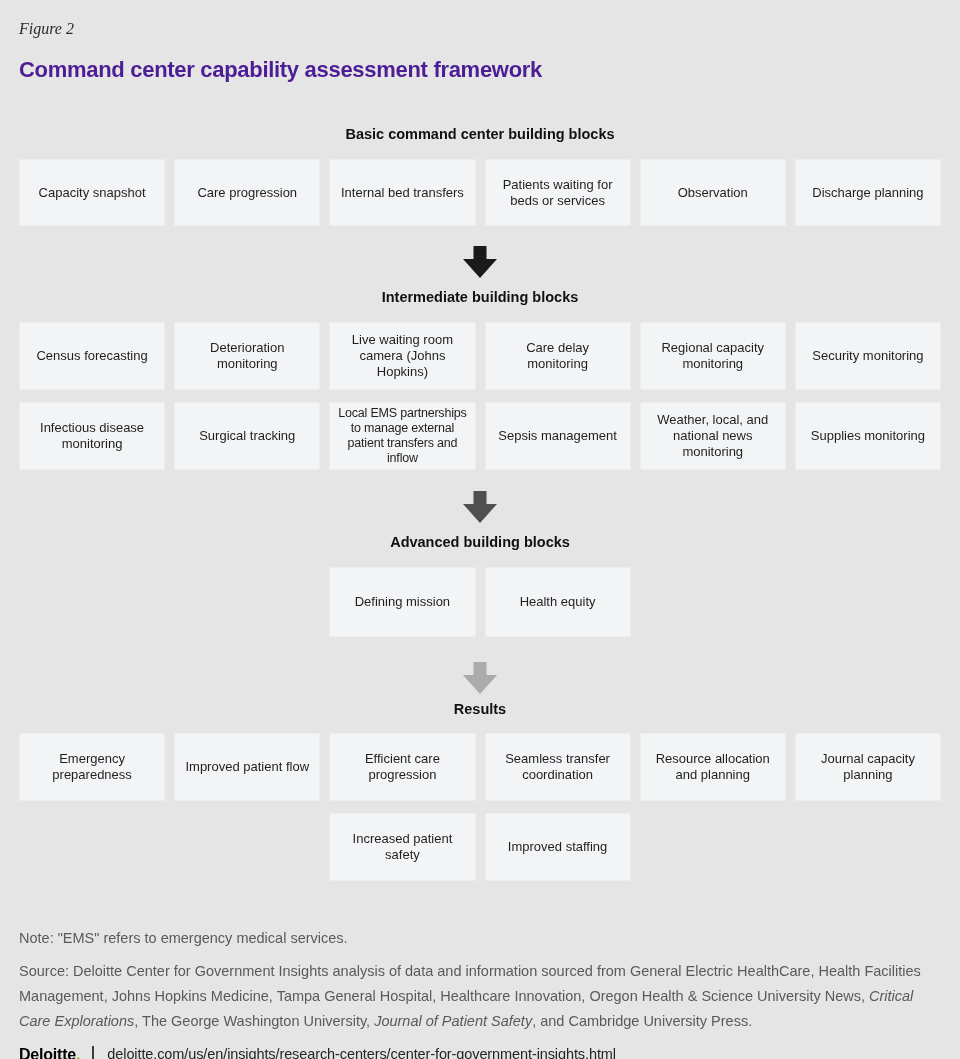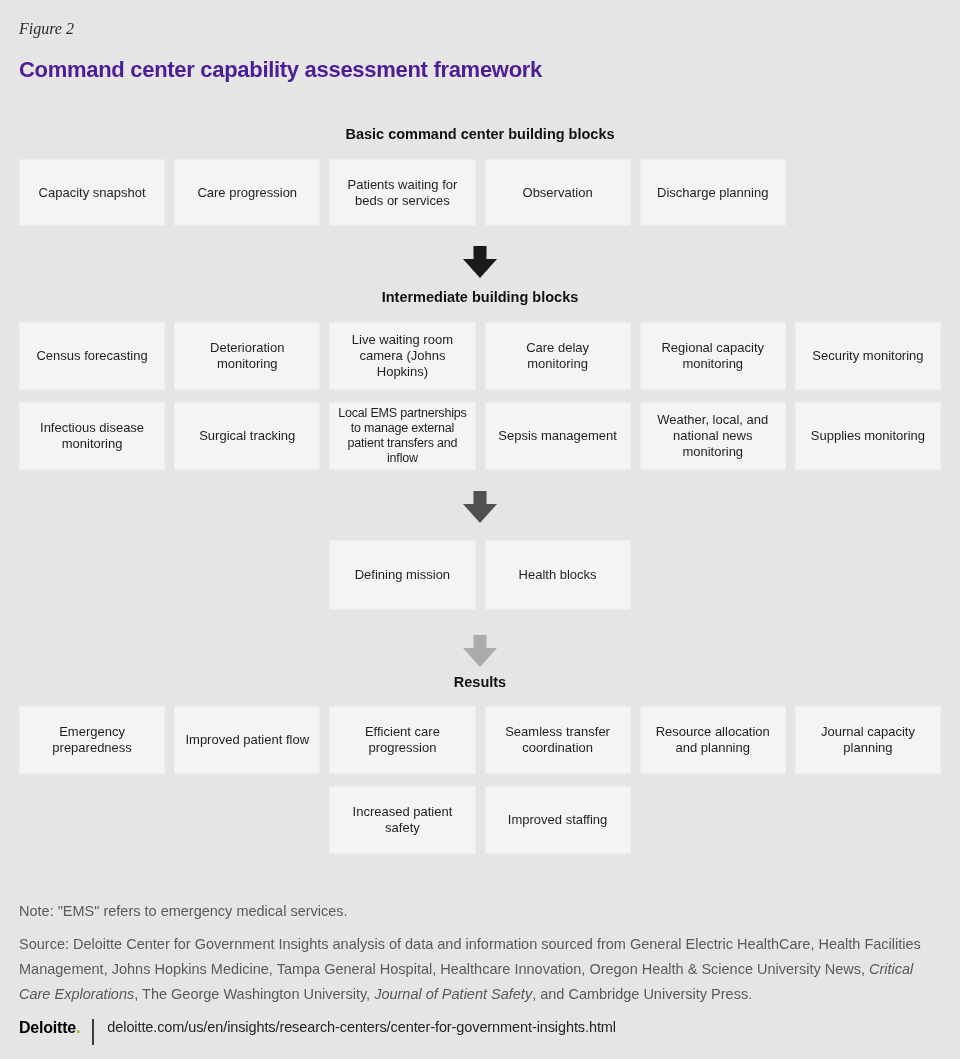--- a/index.html
+++ b/index.html
@@ -121,20 +121,21 @@
 
 <div class="page">
 
   <div class="fig-label">Figure 2</div>
   <h1 class="title">Command center capability assessment framework</h1>
 
   <div class="sec-header h-basic">Basic command center building blocks</div>
   <div class="grid grid-basic">
     <div class="box">Capacity snapshot</div>
     <div class="box">Care progression</div>
+    <div class="box">Internal bed transfers</div>
     <div class="box">Patients waiting for beds or services</div>
     <div class="box">Observation</div>
     <div class="box">Discharge planning</div>
   </div>
 
   <div class="arrow-wrap aw1">
     <svg width="34" height="32" viewBox="0 0 34 32">
       <polygon points="10.5,0 23.5,0 23.5,13 34,13 17,32 0,13 10.5,13" fill="#1a1a1a"></polygon>
     </svg>
   </div>
@@ -154,23 +155,24 @@
     <div class="box">Weather, local, and national news monitoring</div>
     <div class="box">Supplies monitoring</div>
   </div>
 
   <div class="arrow-wrap aw2">
     <svg width="34" height="32" viewBox="0 0 34 32">
       <polygon points="10.5,0 23.5,0 23.5,13 34,13 17,32 0,13 10.5,13" fill="#4e5052"></polygon>
     </svg>
   </div>
 
+  <div class="sec-header h-adv">Advanced building blocks</div>
   <div class="grid grid-adv">
     <div class="box col3">Defining mission</div>
-    <div class="box col4">Health blocks</div>
+    <div class="box col4">Health equity</div>
   </div>
 
   <div class="arrow-wrap aw3">
     <svg width="34" height="32" viewBox="0 0 34 32">
       <polygon points="10.5,0 23.5,0 23.5,13 34,13 17,32 0,13 10.5,13" fill="#a9abad"></polygon>
     </svg>
   </div>
 
   <div class="sec-header h-results">Results</div>
   <div class="grid grid-results">

